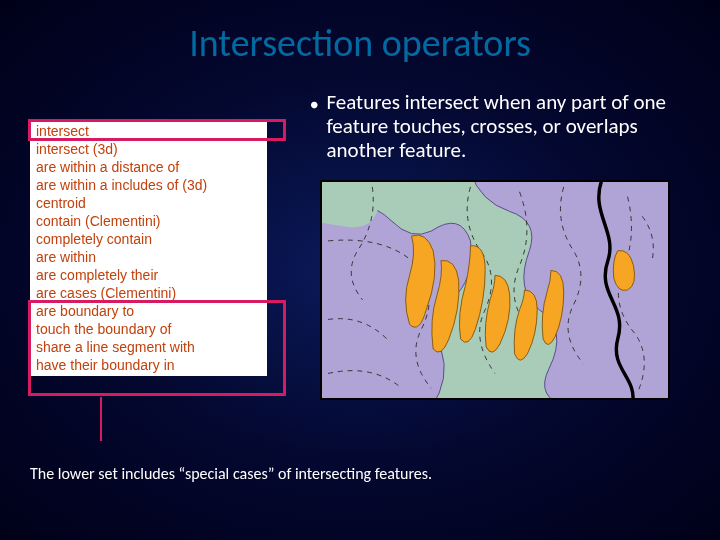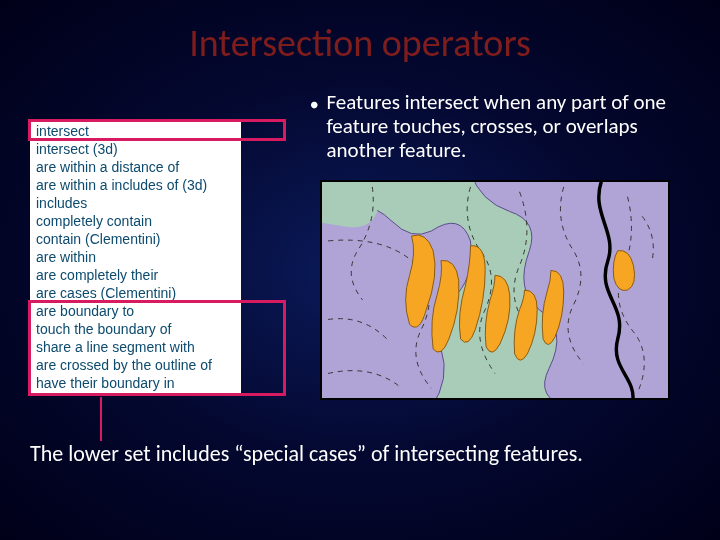--- a/index.html
+++ b/index.html
@@ -11,40 +11,40 @@
     position: relative;
   }
   .title {
     position: absolute;
     top: 20px;
     left: 0;
     width: 100%;
     text-align: center;
     font-size: 38px;
     font-weight: 400;
-    color: #7f1d1d;
+    color: #0369a1;
   }
   .bullet-block {
     position: absolute;
     top: 90px;
     left: 310px;
     width: 380px;
     color: #fff;
     font-size: 21px;
     line-height: 1.15;
   }
   .bullet-row { display: flex; gap: 8px; }
   .bullet-dot { flex: 0 0 auto; padding-top: 7px; font-size: 14px; }
   .list-panel {
     position: absolute;
     top: 120px;
     left: 30px;
-    width: 211px;
+    width: 237px;
     background: #fff;
-    color: #0c4a6e;
+    color: #c2410c;
     font-family: Tahoma, Arial, sans-serif;
     font-size: 14px;
     line-height: 18px;
     padding: 2px 0 2px 0;
   }
   .list-panel .item { padding: 0 6px; white-space: nowrap; }
   .hilite-top {
     position: absolute;
     top: 119px;
     left: 28px;
@@ -66,23 +66,23 @@
     position: absolute;
     left: 100px;
     top: 397px;
     width: 2px;
     height: 44px;
     background: #d81b60;
   }
   .footer-note {
     position: absolute;
     left: 30px;
-    top: 440px;
+    top: 464px;
     color: #fff;
-    font-size: 22px;
+    font-size: 16px;
   }
   .map-box {
     position: absolute;
     top: 180px;
     left: 320px;
     width: 350px;
     height: 220px;
     border: 2px solid #000;
     background: #a8ccb8;
     overflow: hidden;
@@ -99,30 +99,29 @@
     <span class="bullet-dot">●</span>
     <span>Features intersect when any part of one feature touches, crosses, or overlaps another feature.</span>
   </div>
 </div>
 
 <div class="list-panel">
   <div class="item">intersect</div>
   <div class="item">intersect (3d)</div>
   <div class="item">are within a distance of</div>
   <div class="item">are within a includes of (3d)</div>
-  <div class="item">includes</div>
+  <div class="item">centroid</div>
+  <div class="item">contain (Clementini)</div>
   <div class="item">completely contain</div>
-  <div class="item">contain (Clementini)</div>
   <div class="item">are within</div>
   <div class="item">are completely their</div>
   <div class="item">are cases (Clementini)</div>
   <div class="item">are boundary to</div>
   <div class="item">touch the boundary of</div>
   <div class="item">share a line segment with</div>
-  <div class="item">are crossed by the outline of</div>
   <div class="item">have their boundary in</div>
 </div>
 
 <div class="hilite-top"></div>
 <div class="hilite-bot"></div>
 <div class="connector"></div>
 
 <div class="map-box">
   <svg viewBox="0 0 350 220">
 

